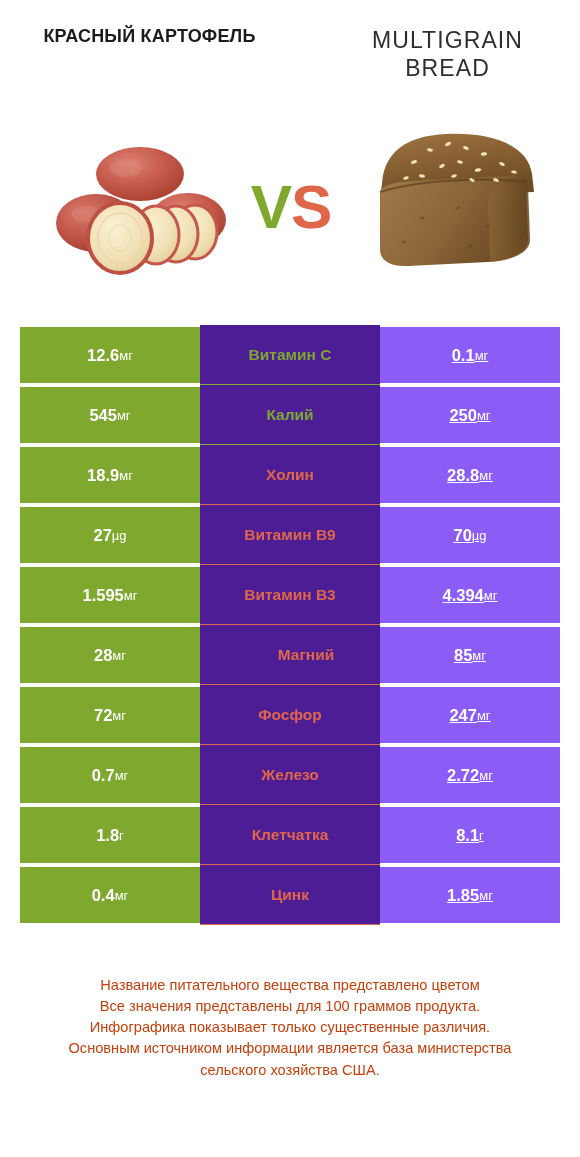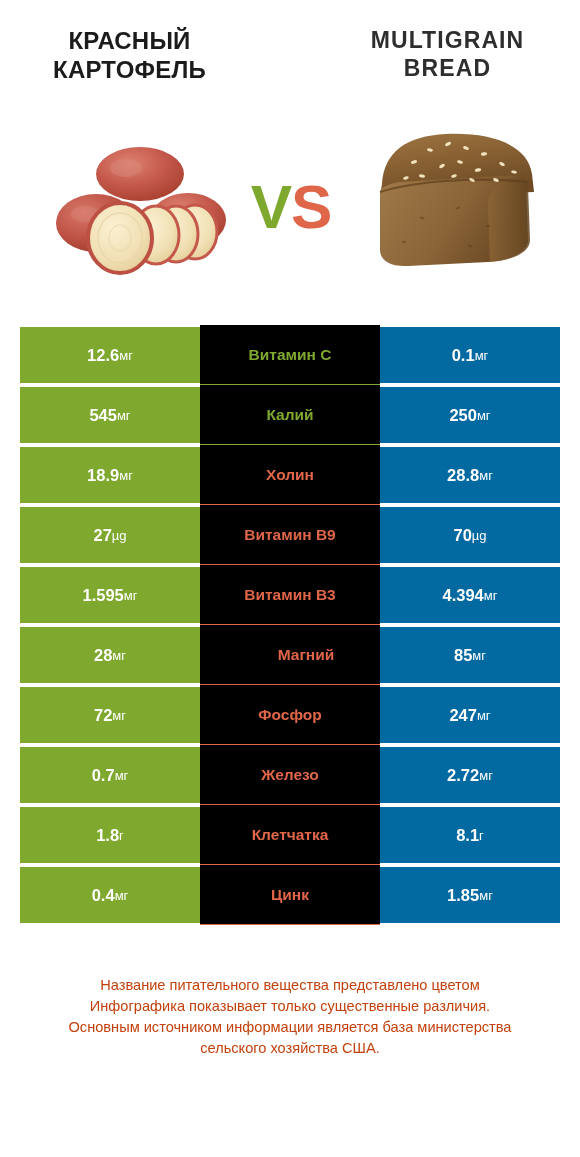--- a/index.html
+++ b/index.html
@@ -24,32 +24,32 @@
     height: 300px;
   }
   .title {
     position: absolute;
     top: 26px;
     text-align: center;
     line-height: 1.22;
     text-transform: uppercase;
   }
   .title-left {
-    left: 2px;
+    left: 22px;
     width: 255px;
-    font-size: 24px;
+    font-size: 18px;
     font-weight: bold;
     letter-spacing: 0.2px;
     color: #1b1b1b;
   }
   .title-right {
     left: 330px;
     width: 235px;
     font-size: 23px;
-    font-weight: 700;
+    font-weight: 400;
     letter-spacing: 1.1px;
     color: #2e2e2e;
   }
 
   
   .img-left {
     position: absolute;
     left: 52px;
     top: 128px;
     width: 178px;
@@ -99,25 +99,25 @@
   .cell-left, .cell-right {
     width: 180px;
     height: 56px;
     margin-top: 2px;
     margin-bottom: 2px;
     color: #ffffff;
     font-size: 16px;
     white-space: nowrap;
   }
   .cell-left  { background: #7FA82F; }
-  .cell-right { background: #0369a1; }
+  .cell-right { background: #8b5cf6; text-decoration: underline; }
   .cell-mid {
     width: 180px;
     height: 60px;
-    background: #000000;
+    background: #4c1d95;
     font-size: 15.5px;
     font-weight: bold;
     white-space: nowrap;
     border-top: 1px solid transparent;
     border-bottom: 1px solid transparent;
   }
   .num { font-weight: bold; font-size: 16.5px; text-align: right; }
   .unit { font-weight: normal; font-size: 13px; }
 
   
@@ -345,16 +345,17 @@
       <div class="cell cell-mid" style="color: rgb(224, 102, 74); border-bottom-color: rgb(224, 102, 74); border-top-color: transparent;">Цинк</div>
       <div class="cell cell-right">
         <span class="num">1.85</span>
         <span class="unit">мг</span>
       </div>
     </div>
   </div>
 
 <div class="footer">
   <div>Название питательного вещества представлено цветом</div>
+  <div>Все значения представлены для 100 граммов продукта.</div>
   <div>Инфографика показывает только существенные различия.</div>
   <div>Основным источником информации является база министерства</div>
   <div>сельского хозяйства США.</div>
 </div>
 
 </body></html>

